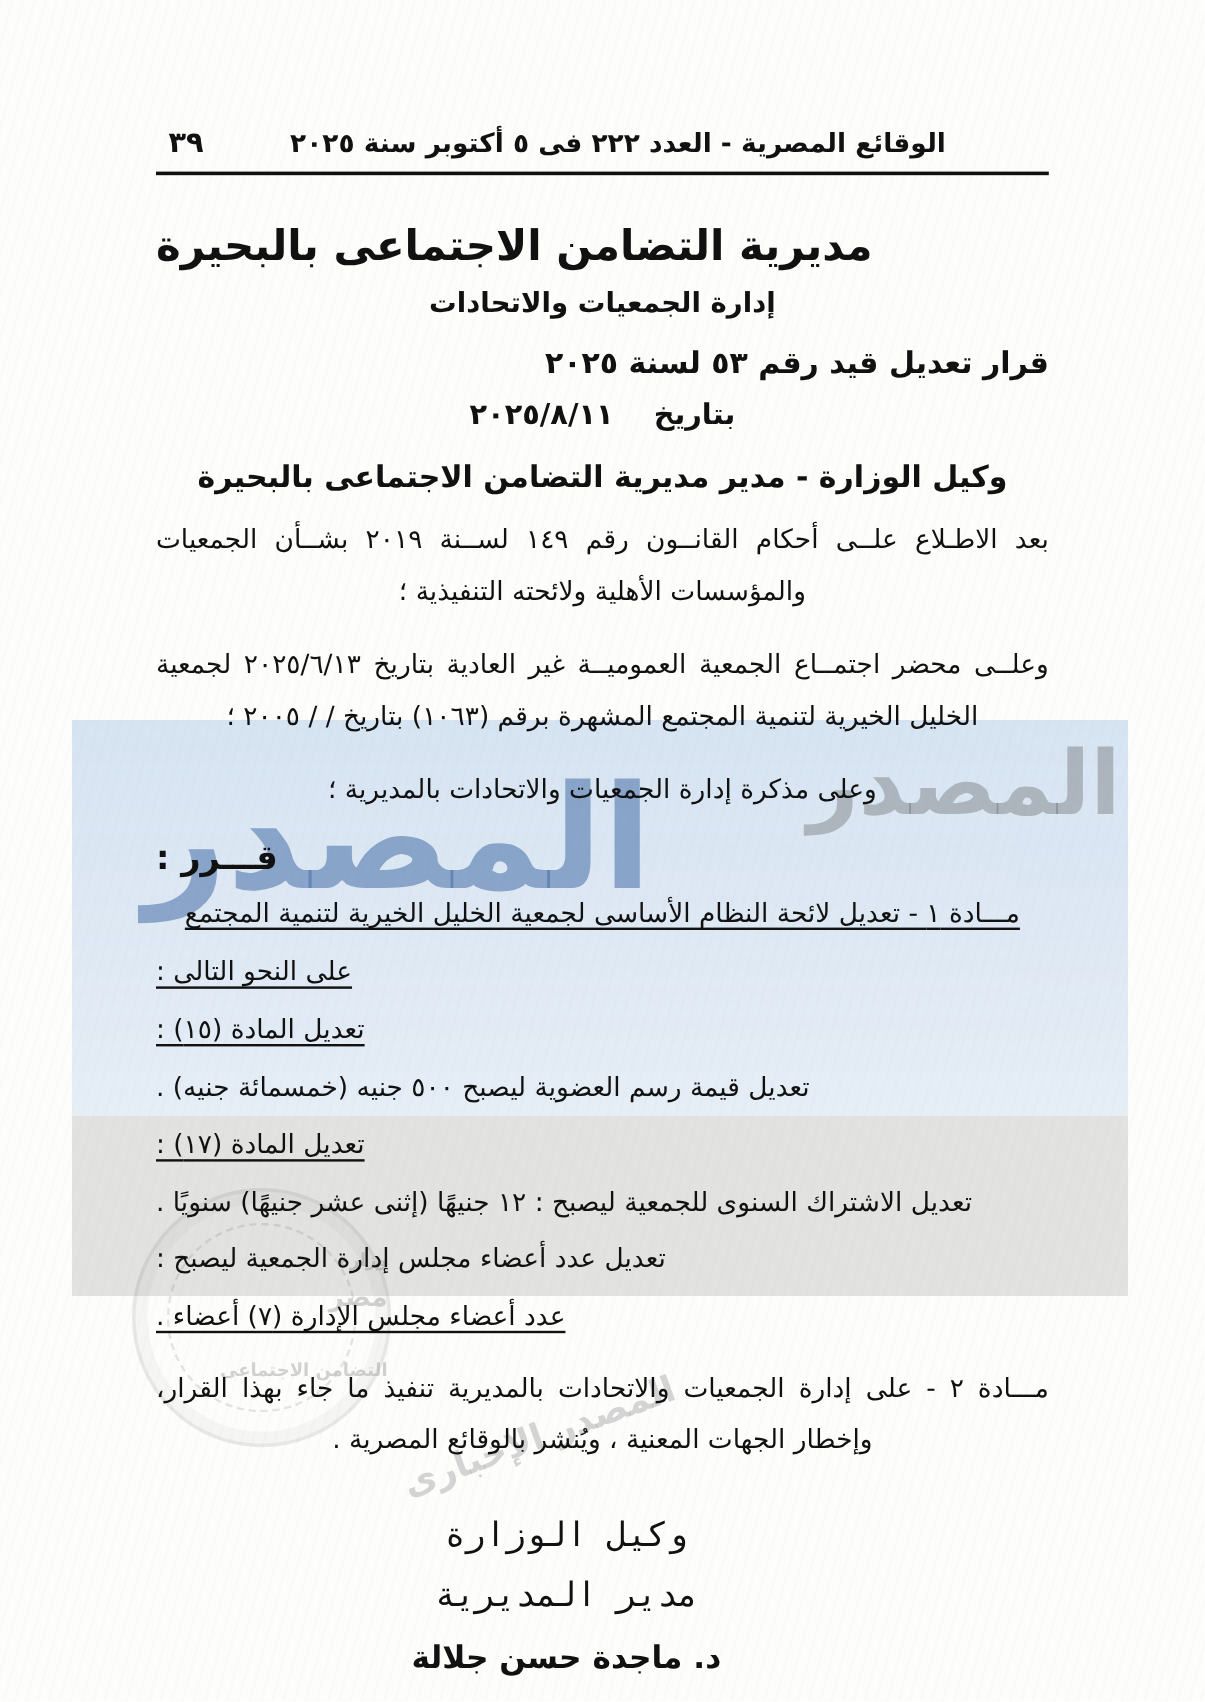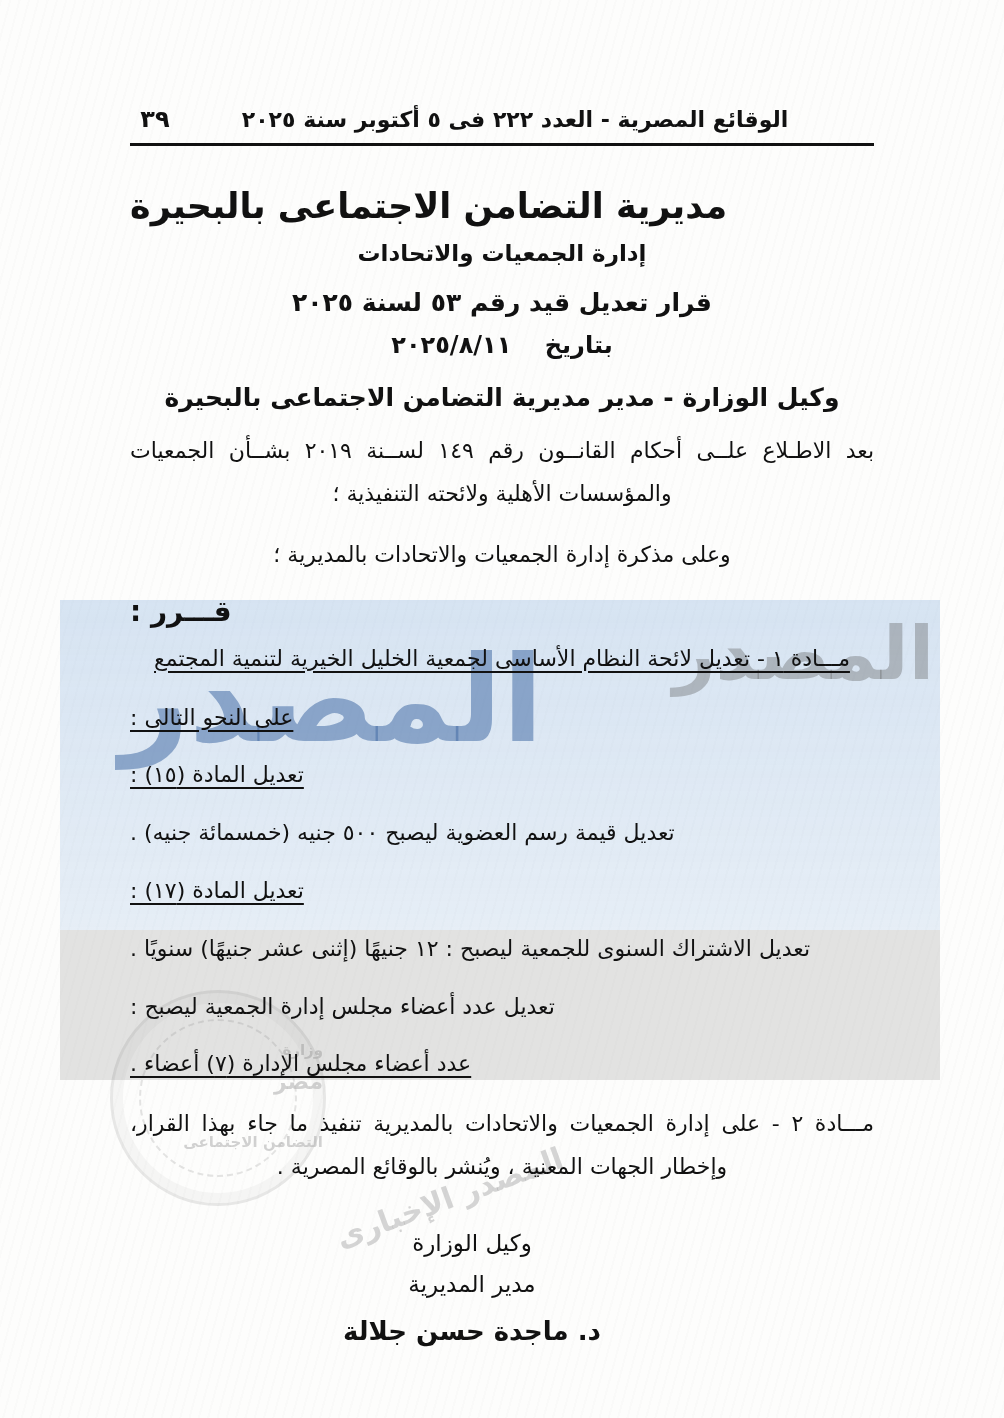--- a/index.html
+++ b/index.html
@@ -148,21 +148,21 @@
     margin-top: 40px;
     letter-spacing: 0px;
   }
   .dept-title {
     text-align: center;
     font-size: 23px;
     font-weight: 700;
     margin-top: 14px;
   }
   .decision-title {
-    text-align: center;
+    text-align: right;
     font-size: 25px;
     font-weight: 700;
     margin-top: 22px;
   }
   .decision-date {
     text-align: center;
     font-size: 24px;
     font-weight: 700;
     margin-top: 14px;
   }
@@ -194,31 +194,32 @@
     line-height: 1.95;
     margin-top: 10px;
     text-align: justify;
     text-align-last: center;
   }
   .u { text-decoration: underline; text-underline-offset: 5px; }
   .line-center-left {
     font-size: 22px;
     line-height: 1.9;
     text-align: left;
-    margin-top: 16px;
+    margin-top: 6px;
   }
 
   .sign-block {
     margin-top: 34px;
     text-align: center;
     padding-right: 60px;
   }
   .sign-line {
-    font-size: 23px;
+    font-size: 28px;
     line-height: 1.8;
+    font-family: Liberation Mono, monospace;
   }
   .sign-name {
     font-size: 26px;
     font-weight: 700;
     margin-top: 10px;
   }
 </style>
 </head>
 <body>
 
@@ -248,20 +249,21 @@
     <div class="dept-title">إدارة الجمعيات والاتحادات</div>
     <div class="decision-title">قرار تعديل قيد رقم ٥٣ لسنة ٢٠٢٥</div>
     <div class="decision-date">
       <span>بتاريخ</span>
       &nbsp;&nbsp;
       <span>٢٠٢٥/٨/١١</span>
     </div>
     <div class="signatory-title">وكيل الوزارة - مدير مديرية التضامن الاجتماعى بالبحيرة</div>
 
     <div class="para">بعد الاطـلاع علــى أحكام القانــون رقم ١٤٩ لســنة ٢٠١٩ بشــأن الجمعيات والمؤسسات الأهلية ولائحته التنفيذية ؛</div>
+    <div class="para">وعلــى محضر اجتمــاع الجمعية العموميــة غير العادية بتاريخ ٢٠٢٥/٦/١٣ لجمعية الخليل الخيرية لتنمية المجتمع المشهرة برقم (١٠٦٣) بتاريخ / / ٢٠٠٥ ؛</div>
     <div class="para">وعلى مذكرة إدارة الجمعيات والاتحادات بالمديرية ؛</div>
 
     <div class="qarrar">قـــرر :</div>
 
     <div class="article u">مـــادة ١ - تعديل لائحة النظام الأساسى لجمعية الخليل الخيرية لتنمية المجتمع</div>
     <div class="line-center-left u">على النحو التالى :</div>
 
     <div class="line-center-left u">تعديل المادة (١٥) :</div>
     <div class="line-center-left">تعديل قيمة رسم العضوية ليصبح ٥٠٠ جنيه (خمسمائة جنيه) .</div>
 

